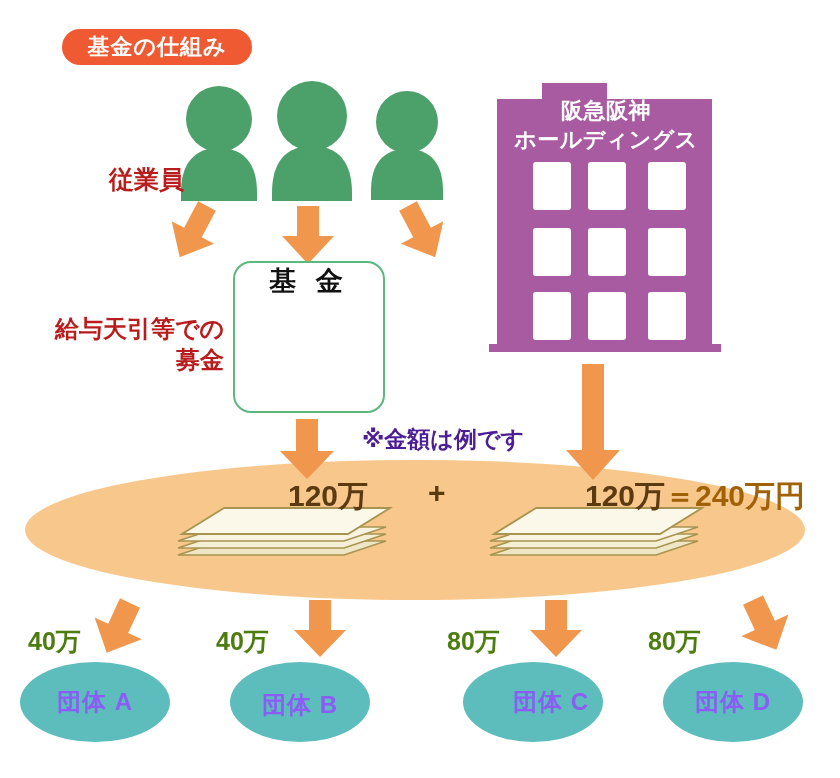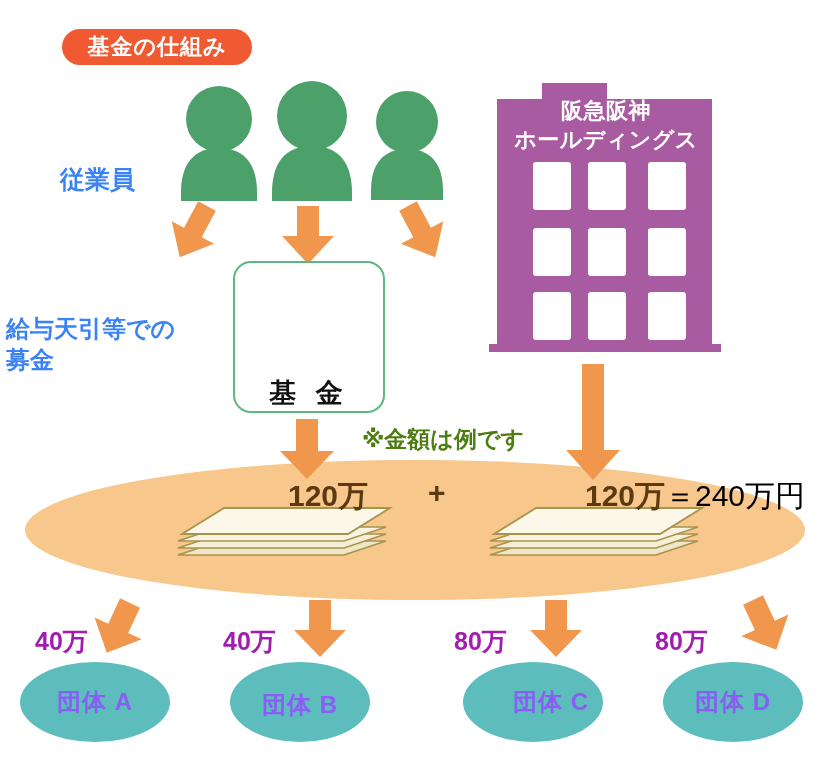--- a/index.html
+++ b/index.html
@@ -40,23 +40,23 @@
     font-weight: bold;
     letter-spacing: 1px;
     display: flex;
     align-items: center;
     justify-content: center;
     box-sizing: border-box;
   }
 
   
   .side-label {
-    color: #3b82f6;
-    font-weight: bold;
-    text-align: left;
+    color: #b91c1c;
+    font-weight: bold;
+    text-align: right;
     line-height: 1.28;
   }
   #label-employees {
     left: 60px;
     top: 163px;
     width: 124px;
     font-size: 25px;
   }
   #label-payroll {
     left: 6px;
@@ -69,21 +69,21 @@
   #fund-box {
     left: 233px;
     top: 261px;
     width: 152px;
     height: 152px;
     border: 2.5px solid #5cb87e;
     border-radius: 18px;
     background: #ffffff;
     box-sizing: border-box;
     display: flex;
-    align-items: flex-end;
+    align-items: flex-start;
     justify-content: center;
   }
   #fund-box-label {
     font-size: 27px;
     font-weight: bold;
     color: #111111;
     letter-spacing: 6px;
   }
 
   
@@ -98,54 +98,53 @@
     line-height: 1.32;
     letter-spacing: 0.5px;
   }
 
   
   #note-example {
     left: 362px;
     top: 424px;
     font-size: 23px;
     font-weight: bold;
-    color: #4d7c0f;
+    color: #4c1d95;
     white-space: nowrap;
   }
 
   
   .pool-amount {
     position: absolute;
     font-size: 30px;
     font-weight: bold;
     color: #5b3a12;
     white-space: nowrap;
     margin-left: 44px;
   }
   #pool-amount-left  { left: 244px; top: 476px; }
   #pool-plus        { left: 428px; top: 476px; font-size: 30px; font-weight: bold; color: #5b3a12; }
   #pool-amount-right { left: 541px; top: 476px; }
   #pool-total {
     position: absolute;
     left: 665px;
     top: 476px;
     font-size: 30px;
-    font-weight: normal;
-    color: #000000;
+    font-weight: bold;
+    color: #a16207;
     white-space: nowrap;
   }
 
   
   .recip-amount {
     position: absolute;
     font-size: 25px;
     font-weight: bold;
-    color: #a21caf;
-    white-space: nowrap;
-    margin-left: 7px;
+    color: #4d7c0f;
+    white-space: nowrap;
   }
   .recip-name {
     position: absolute;
     width: 132px;
     text-align: center;
     color: #8b5cf6;
     font-size: 24px;
     font-weight: bold;
     letter-spacing: 1px;
     line-height: 58px;

